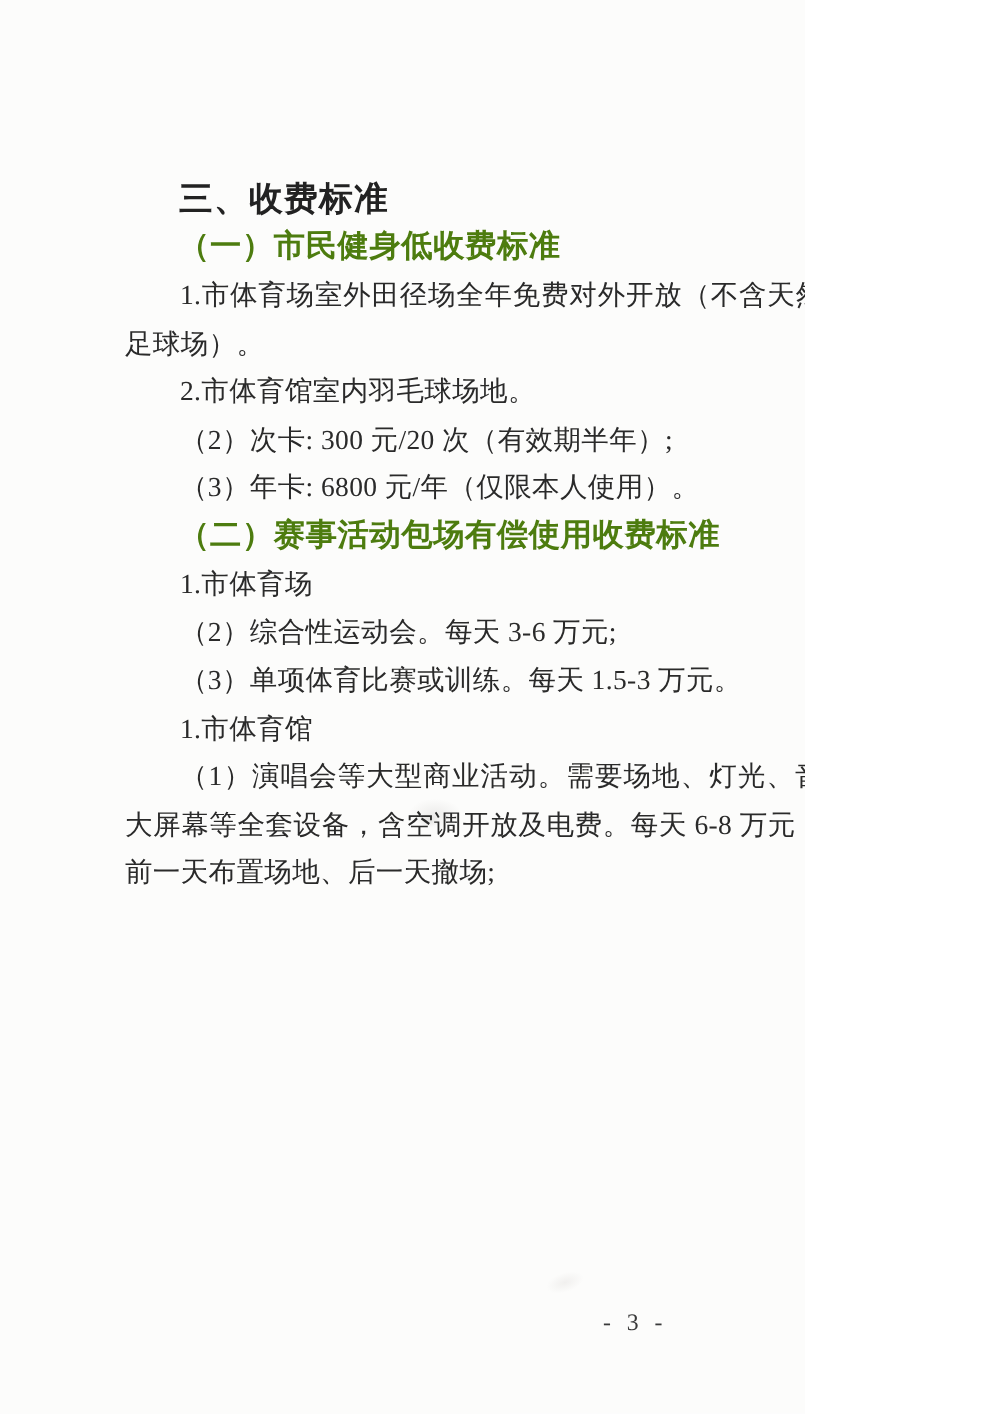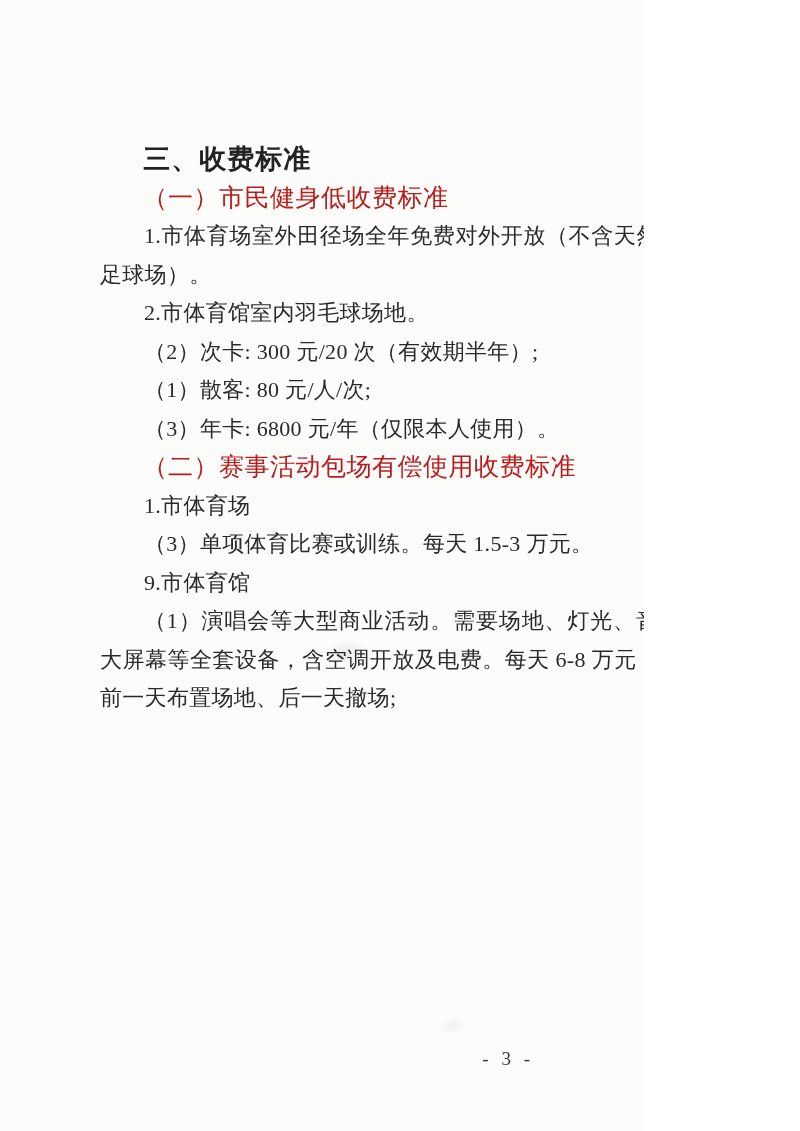--- a/index.html
+++ b/index.html
@@ -47,23 +47,23 @@
   }
   .h1 {
     font-family: "Liberation Sans", "DejaVu Sans", sans-serif;
     font-weight: 700;
     font-size: 27px;
     color: #222;
     text-indent: 1.6em;
     letter-spacing: 1px;
   }
   .h2 {
-    font-weight: 400;
+    font-weight: 700;
     font-size: 25px;
-    color: #b91c1c;
+    color: #4d7c0f;
     text-indent: 1.7em;
     letter-spacing: 0.5px;
   }
   .p {
     font-size: 22px;
     text-indent: 2em;
     text-align: justify;
     text-align-last: left;
     letter-spacing: 0.3px;
   }
@@ -102,25 +102,25 @@
   <div class="smudge s1"></div>
   <div class="smudge s2"></div>
   <div class="smudge s3"></div>
 
   <div class="content">
     <div class="h1">三、收费标准</div>
     <div class="h2">（一）市民健身低收费标准</div>
     <div class="p">1.市体育场室外田径场全年免费对外开放（不含天然草坪足球场）。</div>
     <div class="p">2.市体育馆室内羽毛球场地。</div>
     <div class="p">（2）次卡: 300 元/20 次（有效期半年）;</div>
-    <div class="p">（1）散客: 80 元/人/次;</div>
     <div class="p">（3）年卡: 6800 元/年（仅限本人使用）。</div>
     <div class="h2">（二）赛事活动包场有偿使用收费标准</div>
     <div class="p">1.市体育场</div>
+    <div class="p">（2）综合性运动会。每天 3-6 万元;</div>
     <div class="p">（3）单项体育比赛或训练。每天 1.5-3 万元。</div>
-    <div class="p">9.市体育馆</div>
+    <div class="p">1.市体育馆</div>
     <div class="p">（1）演唱会等大型商业活动。需要场地、灯光、音响、大屏幕等全套设备，含空调开放及电费。每天 6-8 万元，可于前一天布置场地、后一天撤场;</div>
   </div>
 
   <div class="page-number">- 3 -</div>
 
 
 </div>
 
 </body></html>

